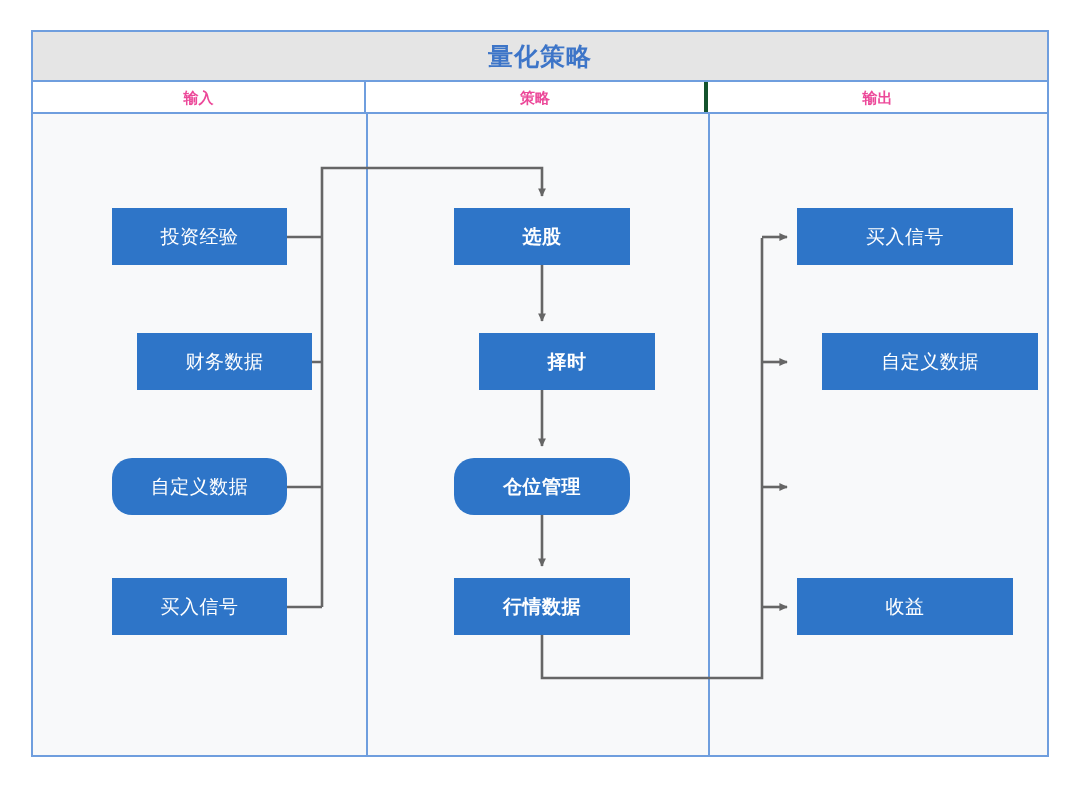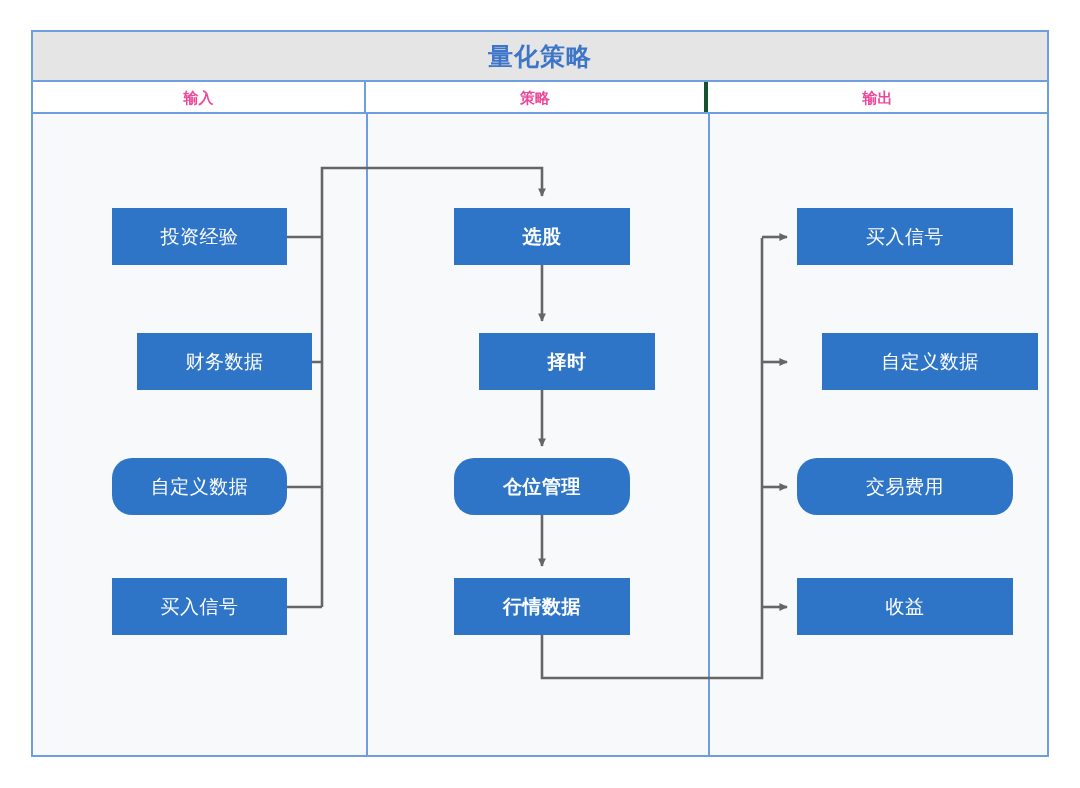--- a/index.html
+++ b/index.html
@@ -201,20 +201,17 @@
   <div class="node col-st r3">
     <span>行情数据</span>
   </div>
 
   <div class="node col-out r0">
     <span>买入信号</span>
   </div>
   <div class="node col-out r1">
     <span>自定义数据</span>
   </div>
-  <div class="node col-out r2">
-    <span>交易费用</span>
-  </div>
   <div class="node col-out r3">
     <span>收益</span>
   </div>
 
 </div>
 
 </body></html>

